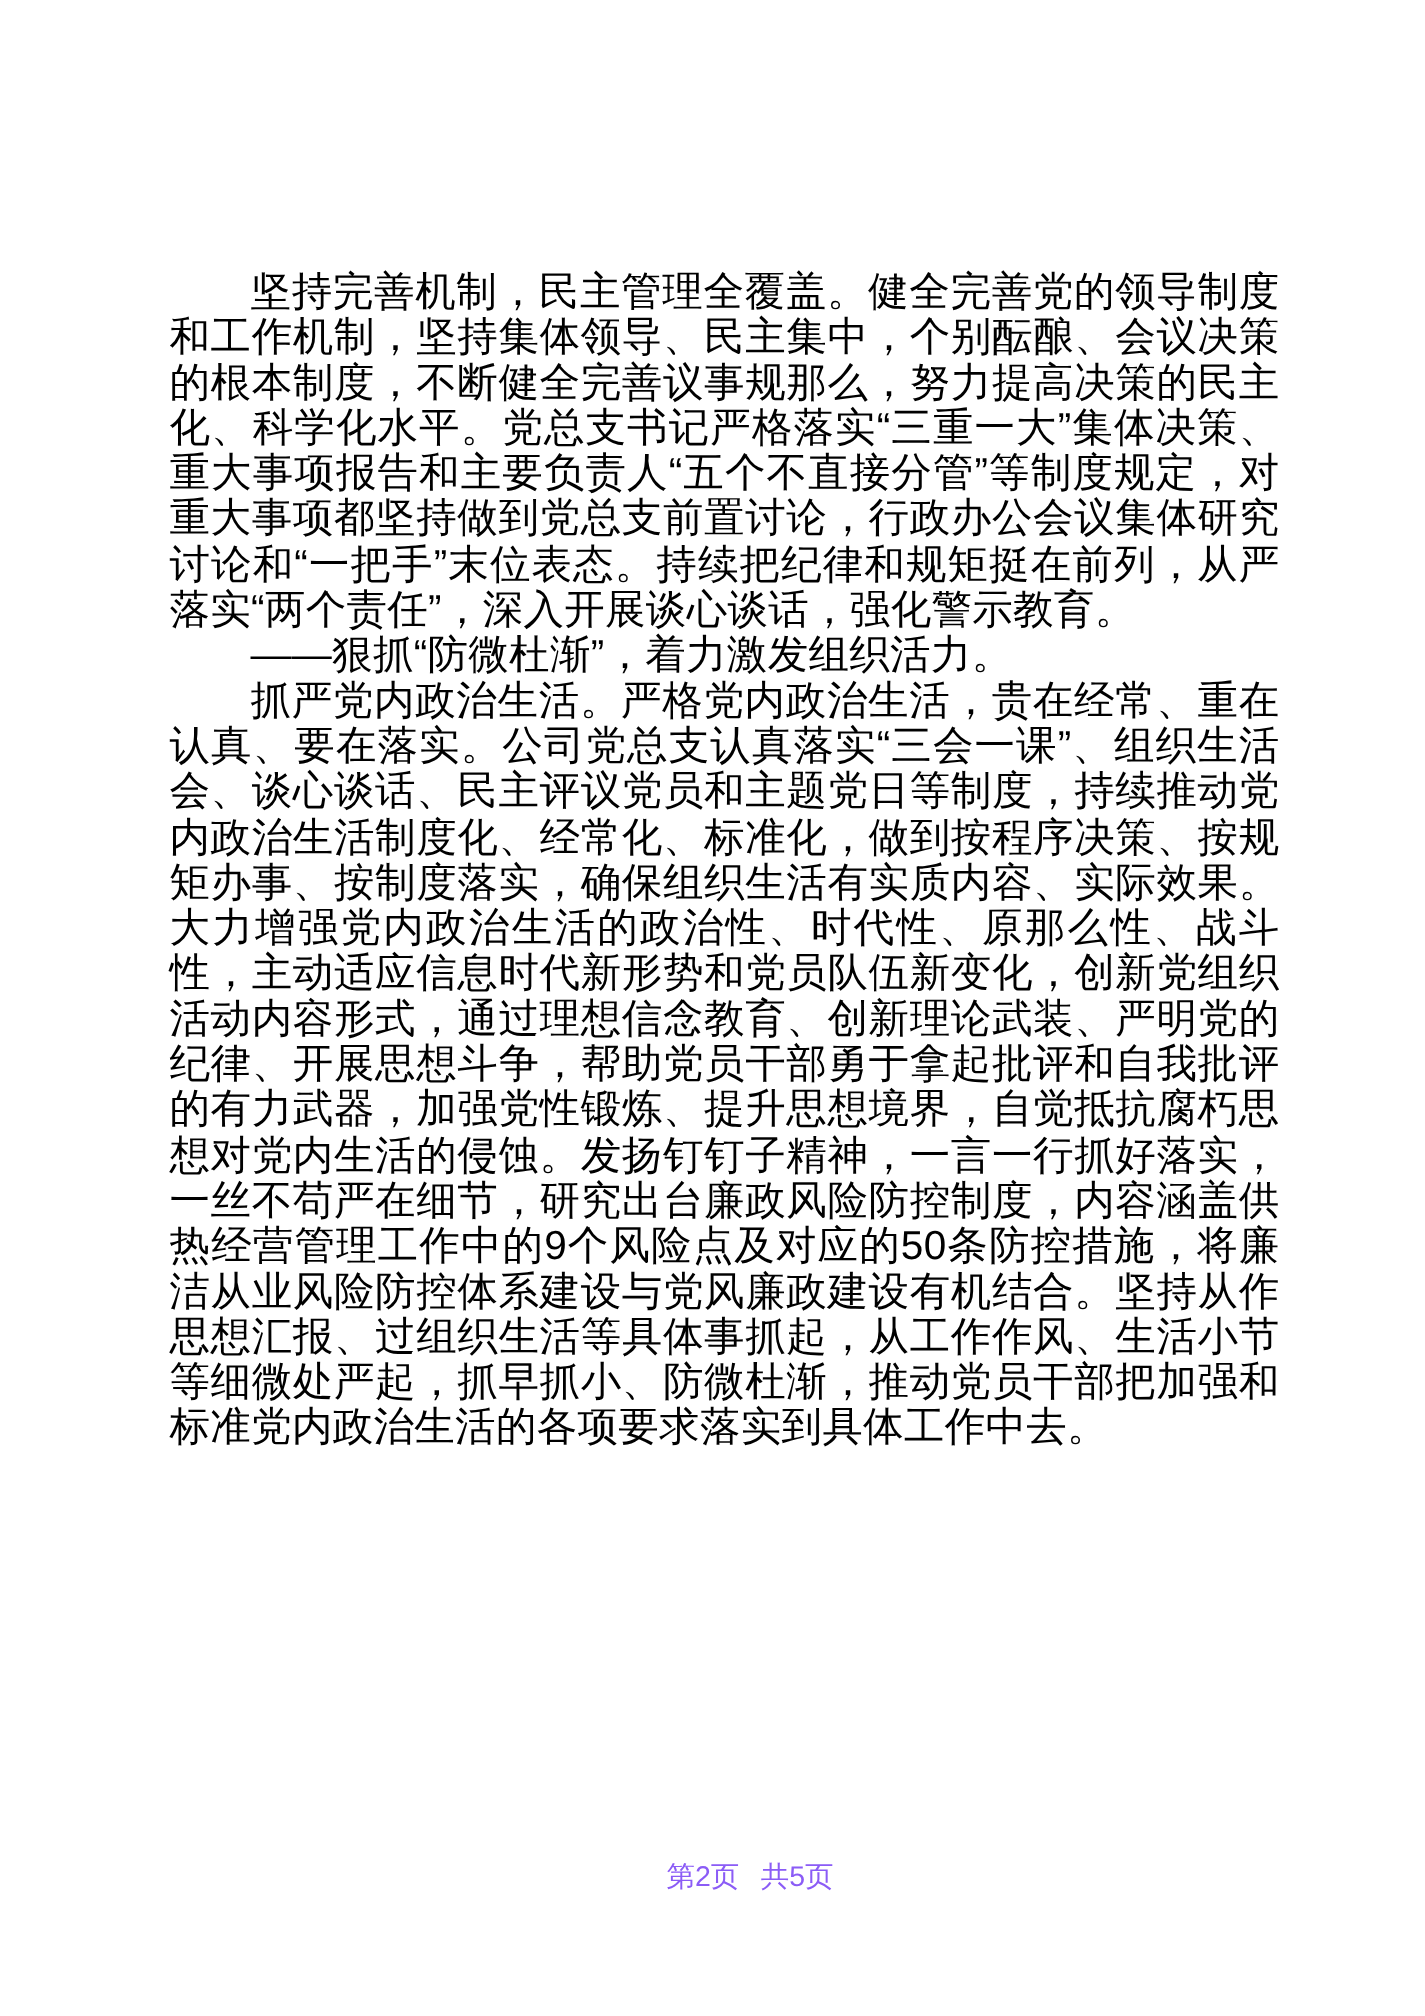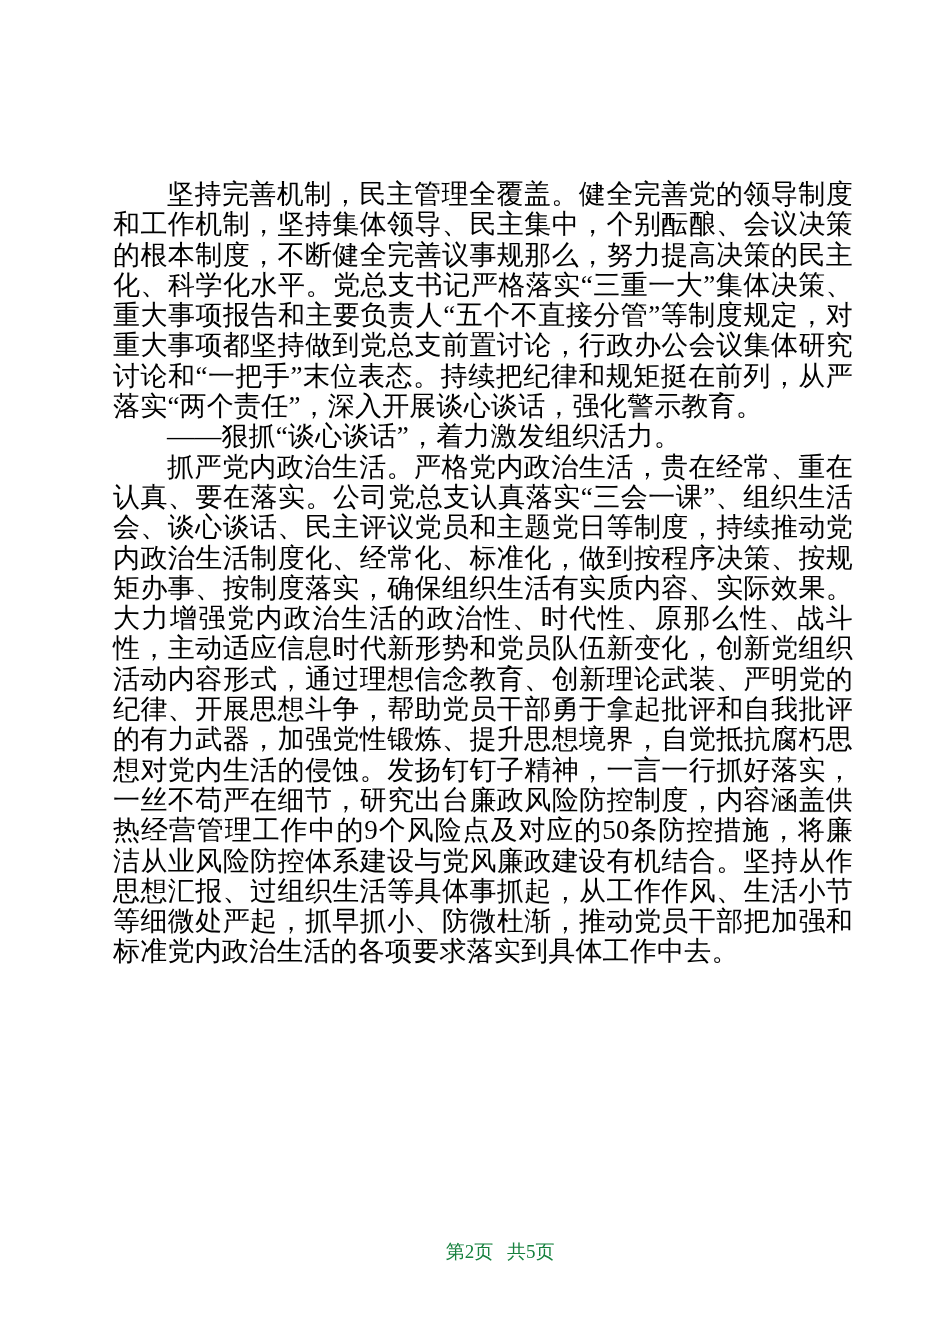--- a/index.html
+++ b/index.html
@@ -6,21 +6,21 @@
     margin: 0;
     padding: 0;
     background: #ffffff;
   }
   .page {
     position: relative;
     width: 950px;
     height: 1344px;
     background: #ffffff;
     overflow: hidden;
-    font-family: Liberation Serif, serif;
+    font-family: Liberation Sans, sans-serif;
     color: #000000;
   }
   .body-text {
     position: absolute;
     left: 113px;
     top: 179px;
     width: 740px;
     font-size: 27px;
     line-height: 30.3px;
     text-align: justify;
@@ -36,37 +36,37 @@
   .footer {
     position: absolute;
     left: 0;
     top: 1240px;
     width: 100%;
     box-sizing: border-box;
     padding-left: 50px;
     text-align: center;
     font-size: 19px;
     line-height: 24px;
-    color: #15803d;
+    color: #8b5cf6;
   }
   .footer .seg {
     display: inline-block;
   }
   .footer .seg + .seg {
     margin-left: 9px;
   }
 </style>
 </head>
 <body>
 
 <div class="page">
 
   <div class="body-text">
     <p class="para">坚持完善机制，民主管理全覆盖。健全完善党的领导制度和工作机制，坚持集体领导、民主集中，个别酝酿、会议决策的根本制度，不断健全完善议事规那么，努力提高决策的民主化、科学化水平。党总支书记严格落实“三重一大”集体决策、重大事项报告和主要负责人“五个不直接分管”等制度规定，对重大事项都坚持做到党总支前置讨论，行政办公会议集体研究讨论和“一把手”末位表态。持续把纪律和规矩挺在前列，从严落实“两个责任”，深入开展谈心谈话，强化警示教育。</p>
-    <p class="para">——狠抓“谈心谈话”，着力激发组织活力。</p>
+    <p class="para">——狠抓“防微杜渐”，着力激发组织活力。</p>
     <p class="para">抓严党内政治生活。严格党内政治生活，贵在经常、重在认真、要在落实。公司党总支认真落实“三会一课”、组织生活会、谈心谈话、民主评议党员和主题党日等制度，持续推动党内政治生活制度化、经常化、标准化，做到按程序决策、按规矩办事、按制度落实，确保组织生活有实质内容、实际效果。大力增强党内政治生活的政治性、时代性、原那么性、战斗性，主动适应信息时代新形势和党员队伍新变化，创新党组织活动内容形式，通过理想信念教育、创新理论武装、严明党的纪律、开展思想斗争，帮助党员干部勇于拿起批评和自我批评的有力武器，加强党性锻炼、提升思想境界，自觉抵抗腐朽思想对党内生活的侵蚀。发扬钉钉子精神，一言一行抓好落实，一丝不苟严在细节，研究出台廉政风险防控制度，内容涵盖供热经营管理工作中的9个风险点及对应的50条防控措施，将廉洁从业风险防控体系建设与党风廉政建设有机结合。坚持从作思想汇报、过组织生活等具体事抓起，从工作作风、生活小节等细微处严起，抓早抓小、防微杜渐，推动党员干部把加强和标准党内政治生活的各项要求落实到具体工作中去。</p>
   </div>
 
   <div class="footer">
     <span class="seg">第2页</span>
     <span class="seg">共5页</span>
   </div>
 
 </div>
 

